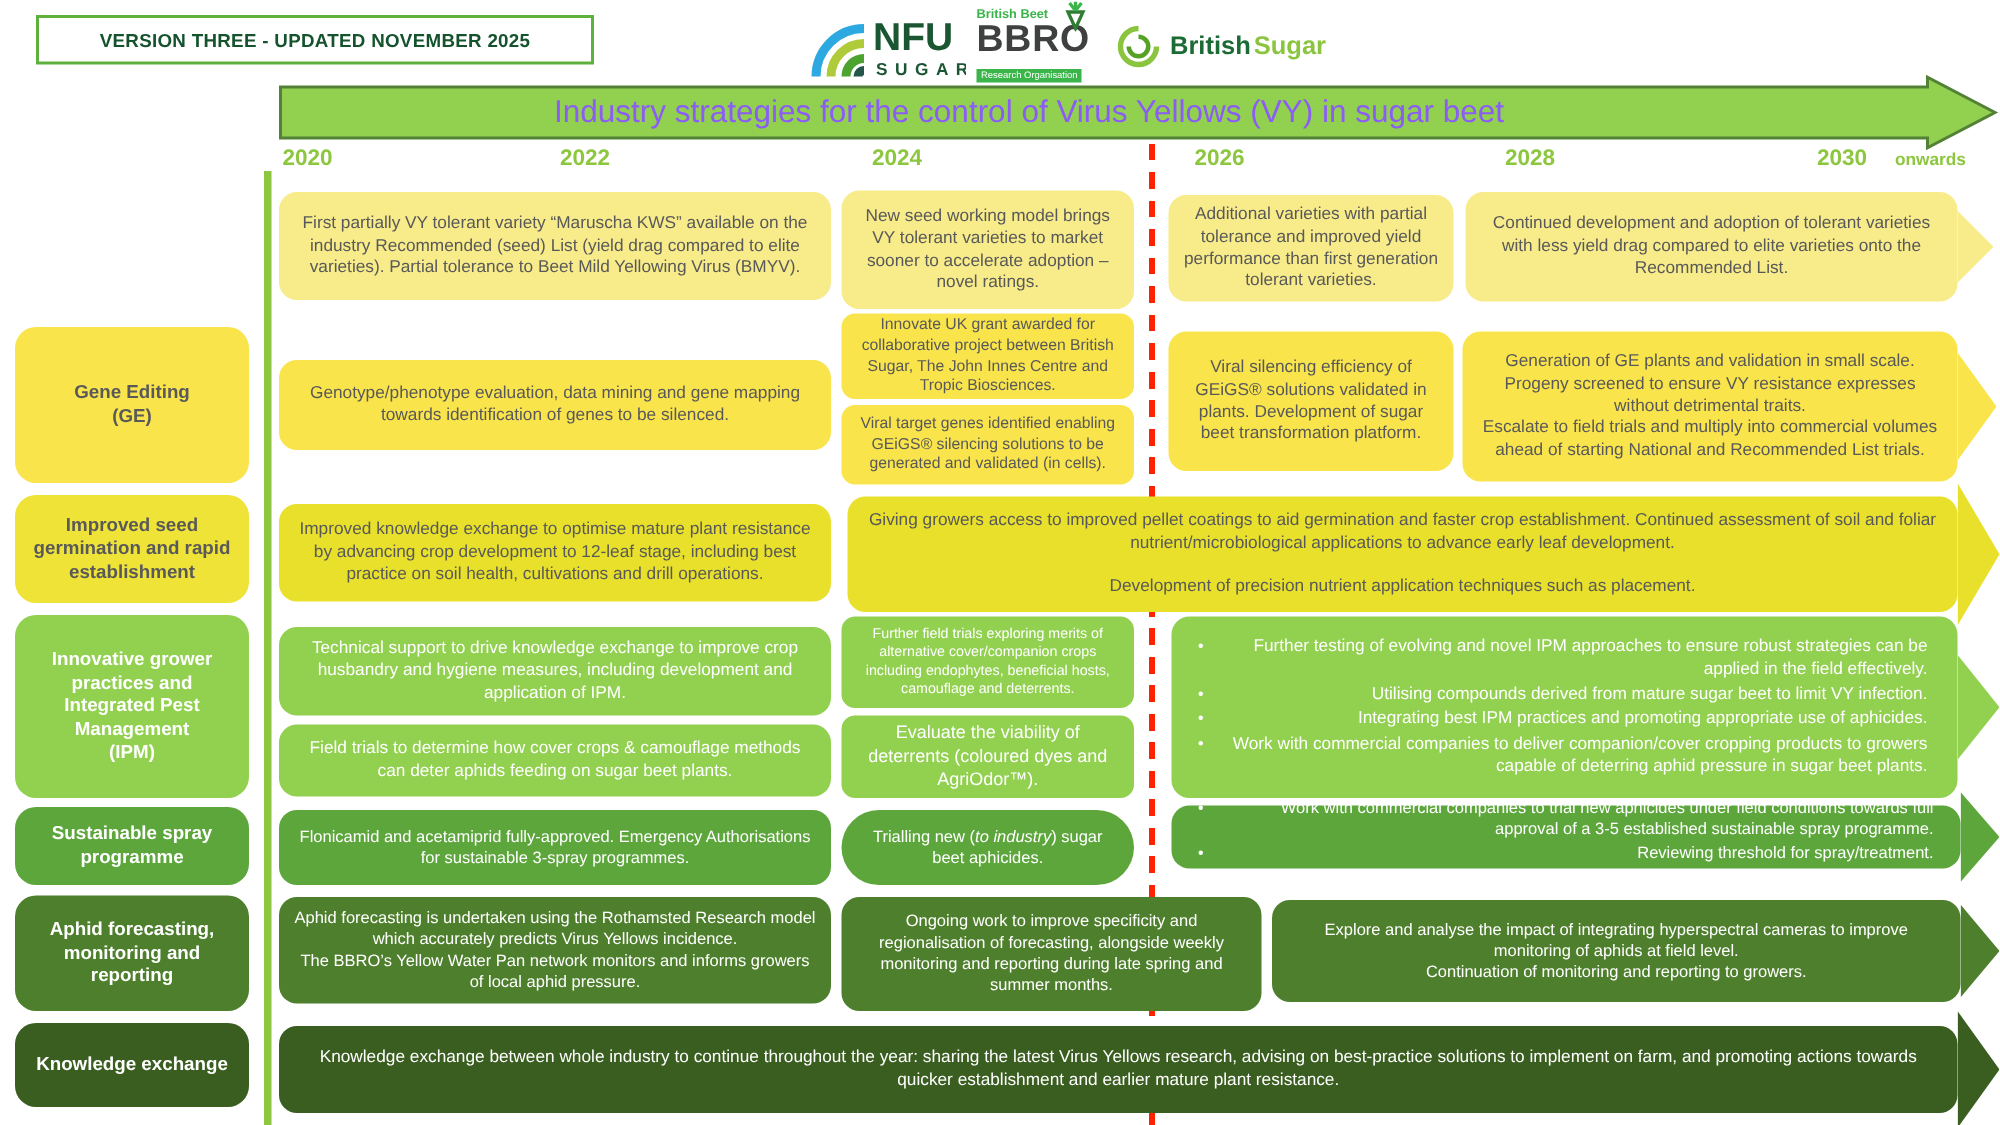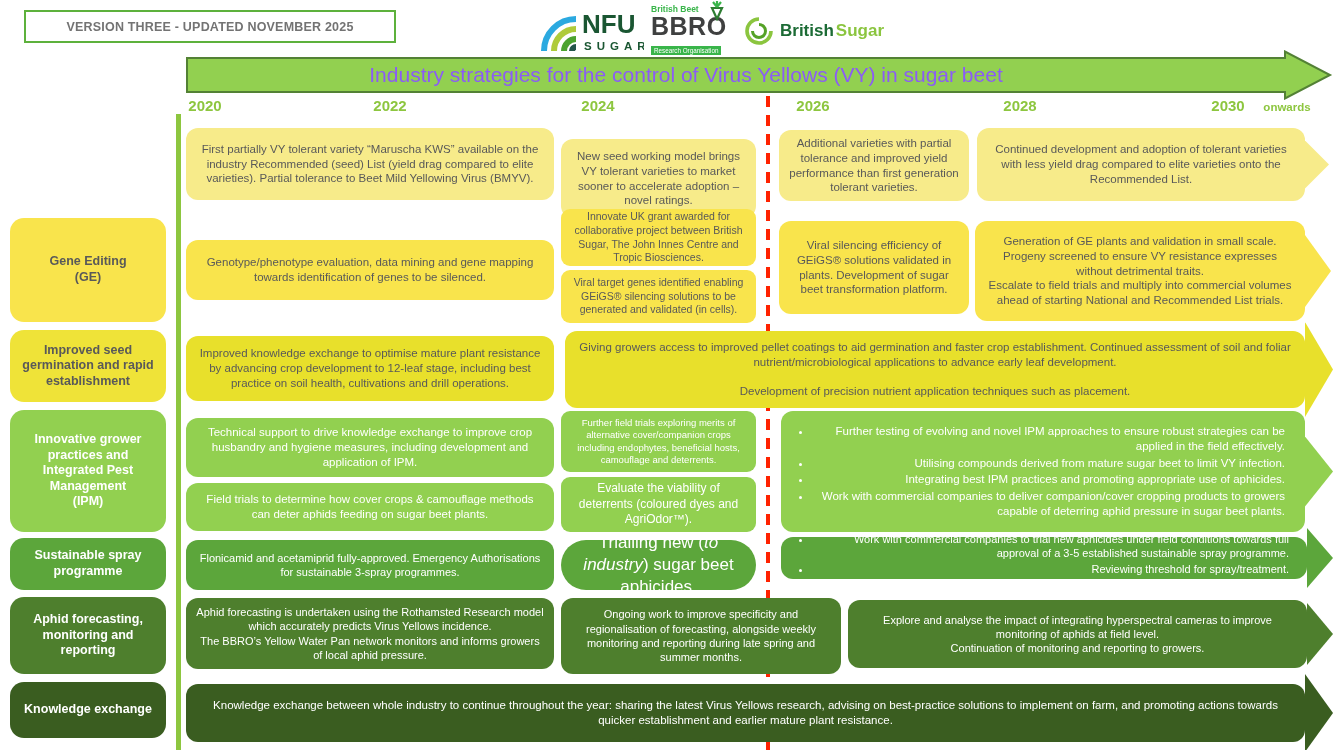--- a/index.html
+++ b/index.html
@@ -30,21 +30,21 @@
 
   .bullets{margin:0;padding-left:17px;text-align:left;}
   .bullets li{margin:1.5px 0;text-align:right;}
 
   .vline-green{position:absolute;left:176px;top:114px;width:5px;height:636px;
        background:var(--timeline-green,#8DC63F);z-index:1;}
   .vline-red{position:absolute;left:766px;top:96px;width:4px;height:654px;z-index:1;
        background:repeating-linear-gradient(to bottom,var(--now-line-red,#FF2200) 0 11px,transparent 11px 19px);}
 
   .version-badge{position:absolute;left:24px;top:10px;width:368px;height:29px;border:2.5px solid #5DB13C;
-       display:flex;align-items:center;justify-content:center;color:#737373;font-weight:bold;
+       display:flex;align-items:center;justify-content:center;color:#14532d;font-weight:bold;
        font-size:12.5px;letter-spacing:.2px;background:#fff;}
   .banner-title{position:absolute;left:186px;top:56px;width:1000px;height:38px;display:flex;align-items:center;
        justify-content:center;color:#8b5cf6;font-size:21px;font-weight:400;z-index:3;}
   .year{position:absolute;top:97px;transform:translateX(-50%);color:var(--timeline-green,#8DC63F);
        font-weight:bold;font-size:15px;}
   .year-suffix{position:absolute;top:101px;transform:translateX(-50%);color:var(--timeline-green,#8DC63F);
        font-weight:bold;font-size:11.5px;}
 
   .bbro{position:absolute;left:651px;top:5px;width:90px;height:48px;}
   .bbro-top{color:#39B54A;font-weight:bold;font-size:8.5px;line-height:1;}
@@ -105,21 +105,21 @@
   <span class="year" style="left:1020px;">2028</span>
   <span class="year" style="left:1228px;">2030</span>
   <span class="year-suffix" style="left:1287px;">onwards</span>
 
   <div class="vline-green"></div>
   <div class="vline-red"></div>
 
   <div class="box r1 txt-dark" style="left:186px;top:128px;width:368px;height:72px;font-size:11.5px;">
     <span>First partially VY tolerant variety “Maruscha KWS” available on the industry Recommended (seed) List (yield drag compared to elite varieties). Partial tolerance to Beet Mild Yellowing Virus (BMYV).</span>
   </div>
-  <div class="box r1 txt-dark" style="left:561px;top:139px;width:195px;height:79px;font-size:11.5px;">
+  <div class="box r1 txt-dark" style="left:561px;top:127px;width:195px;height:79px;font-size:11.5px;">
     <span>New seed working model brings VY tolerant varieties to market sooner to accelerate adoption – novel ratings.</span>
   </div>
   <div class="box r1 txt-dark" style="left:779px;top:130px;width:190px;height:71px;font-size:11.5px;">
     <span>Additional varieties with partial tolerance and improved yield performance than first generation tolerant varieties.</span>
   </div>
   <div class="box r1 txt-dark" style="left:977px;top:128px;width:328px;height:73px;font-size:11.5px;">
     <span>Continued development and adoption of tolerant varieties with less yield drag compared to elite varieties onto the Recommended List.</span>
     <i class="head r1" style="width:24px;height:48px;"></i>
   </div>
 
@@ -183,21 +183,21 @@
     </ul>
     <i class="head r4" style="width:28px;height:70px;"></i>
   </div>
 
   <div class="label-box r5 txt-white" style="top:538px;height:52px;">
     <span>Sustainable spray programme</span>
   </div>
   <div class="box r5 txt-white" style="left:186px;top:540px;width:368px;height:50px;font-size:11px;">
     <span>Flonicamid and acetamiprid fully-approved. Emergency Authorisations for sustainable 3-spray programmes.</span>
   </div>
-  <div class="box r5 txt-white" style="left:561px;top:540px;width:195px;height:50px;font-size:17px;border-radius:25px;">
+  <div class="box r5 txt-white" style="left:561px;top:540px;width:195px;height:50px;font-size:11px;border-radius:25px;">
     <span><span>Trialling new (</span><i>to industry</i><span>) sugar beet aphicides.</span></span>
   </div>
   <div class="box r5 txt-white" style="left:781px;top:537px;width:526px;height:42px;font-size:11px;padding:5px 18px 13px 14px;">
     <ul class="bullets">
       <li>Work with commercial companies to trial new aphicides under field conditions towards full approval of a 3-5 established sustainable spray programme.</li>
       <li>Reviewing threshold for spray/treatment.</li>
     </ul>
     <i class="head r5" style="width:26px;height:60px;"></i>
   </div>
 

